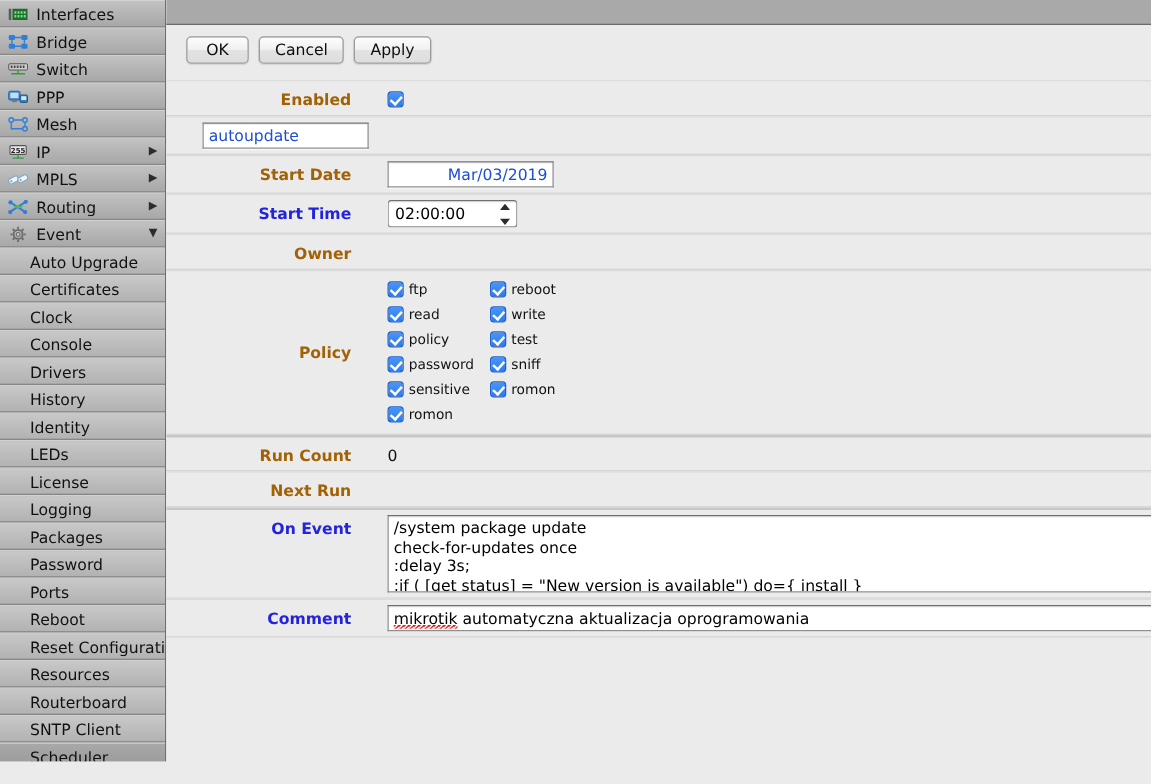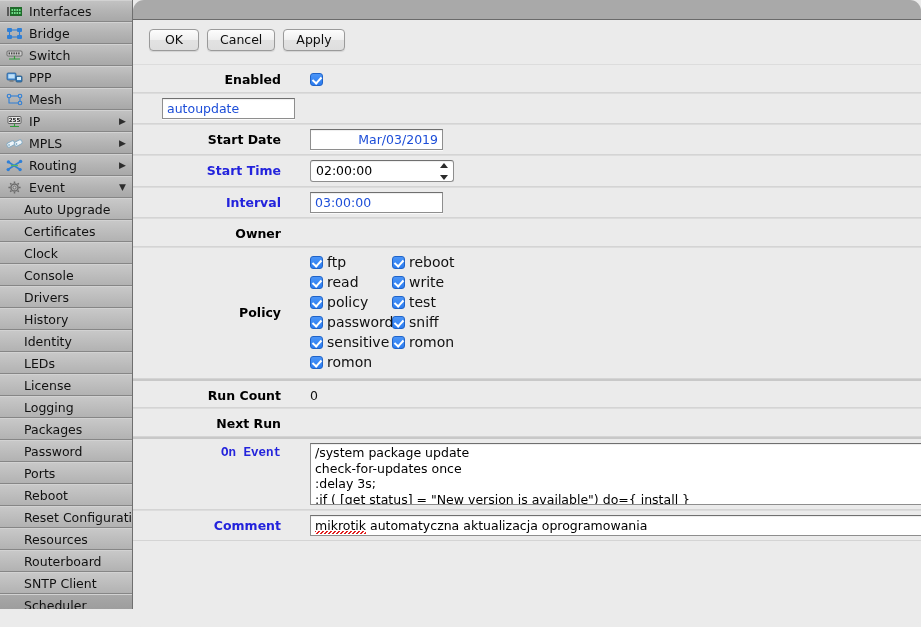--- a/index.html
+++ b/index.html
@@ -65,21 +65,20 @@
     line-height: 1;
   }
 
   
   #content {
     position: absolute;
     left: 133px; top: 0;
     width: 788px; height: 627px;
     background: #ebebeb;
     overflow: hidden;
-    border-radius: 11px;
   }
   #titlebar {
     height: 20px;
     background: #a9a9a9;
     border-bottom: 1px solid #6a6a6a;
   }
   #toolbar {
     height: 44px;
     padding: 9px 0 0 16px;
     display: flex;
@@ -113,21 +112,21 @@
     background: #ebebeb;
     min-height: 29px;
   }
   .row.thick { border-top: 2px solid #c8c8c8; }
   .row .lab {
     width: 148px;
     flex: 0 0 148px;
     text-align: right;
     font-size: 12.5px;
     font-weight: bold;
-    color: #000000;
+    color: #a16207;
     padding-top: 7px;
     padding-right: 0px;
     white-space: nowrap;
   }
   .row .lab.blue { color: #2323dc; }
   .row .fld {
     flex: 1;
     padding-left: 29px;
     padding-top: 4px;
     padding-bottom: 4px;
@@ -148,21 +147,21 @@
     box-shadow: inset 0 1px 1px rgba(0,0,0,0.07), 0 1px 0 #fafafa;
     white-space: nowrap;
     overflow: hidden;
   }
   .txt.w-name { width: 133px; }
   .txt.w-date { width: 133px; text-align: right; }
   .txt.w-interval { width: 133px; }
 
   .spin {
     position: relative;
-    width: 144px; height: 22px;
+    width: 104px; height: 22px;
     background: #fff;
     border: 1px solid #8e8e8e;
     border-top-color: #6f6f6f;
     border-radius: 3px;
     font-size: 12.5px;
     color: #000;
     padding: 0 18px 0 5px;
     line-height: 20px;
     box-shadow: inset 0 1px 1px rgba(0,0,0,0.07);
     white-space: nowrap;
@@ -210,21 +209,21 @@
   .policy-grid {
     display: grid;
     grid-template-columns: 82px auto;
     row-gap: 7px;
     column-gap: 0;
     padding-top: 2px;
   }
   .pol {
     display: flex;
     align-items: center;
-    font-size: 14px;
+    font-size: 11px;
     color: #101010;
     line-height: 13px;
   }
   .pol .cb { margin-right: 4px; }
 
   .valtext {
     font-size: 12.5px;
     color: #101010;
     padding-top: 3px;
   }
@@ -495,26 +494,20 @@
         <div class="spin">
           <span>02:00:00</span>
           <span class="sp-arrows">
             <span class="sp-up"></span>
             <span class="sp-dn"></span>
           </span>
         </div>
       </div>
     </div>
 
-    <div class="row">
-      <div class="lab blue">Interval</div>
-      <div class="fld">
-        <div class="txt w-interval">03:00:00</div>
-      </div>
-    </div>
 
     <div class="row" style="min-height:29px;">
       <div class="lab">Owner</div>
       <div class="fld">
         <div class="valtext"></div>
       </div>
     </div>
 
     <div class="row" style="min-height:132px;">
       <div class="lab" style="padding-top:57px;">Policy</div>
@@ -576,21 +569,21 @@
     </div>
 
     <div class="row">
       <div class="lab">Next Run</div>
       <div class="fld">
         <div class="valtext"></div>
       </div>
     </div>
 
     <div class="row thick" style="min-height:72px;">
-      <div class="lab blue" style="font-family:Liberation Mono, monospace;">On Event</div>
+      <div class="lab blue" style="">On Event</div>
       <div class="fld">
         <div class="ta">/system package update
 check-for-updates once
 :delay 3s;
 :if ( [get status] = "New version is available") do={ install }</div>
       </div>
     </div>
 
     <div class="row">
       <div class="lab blue">Comment</div>

